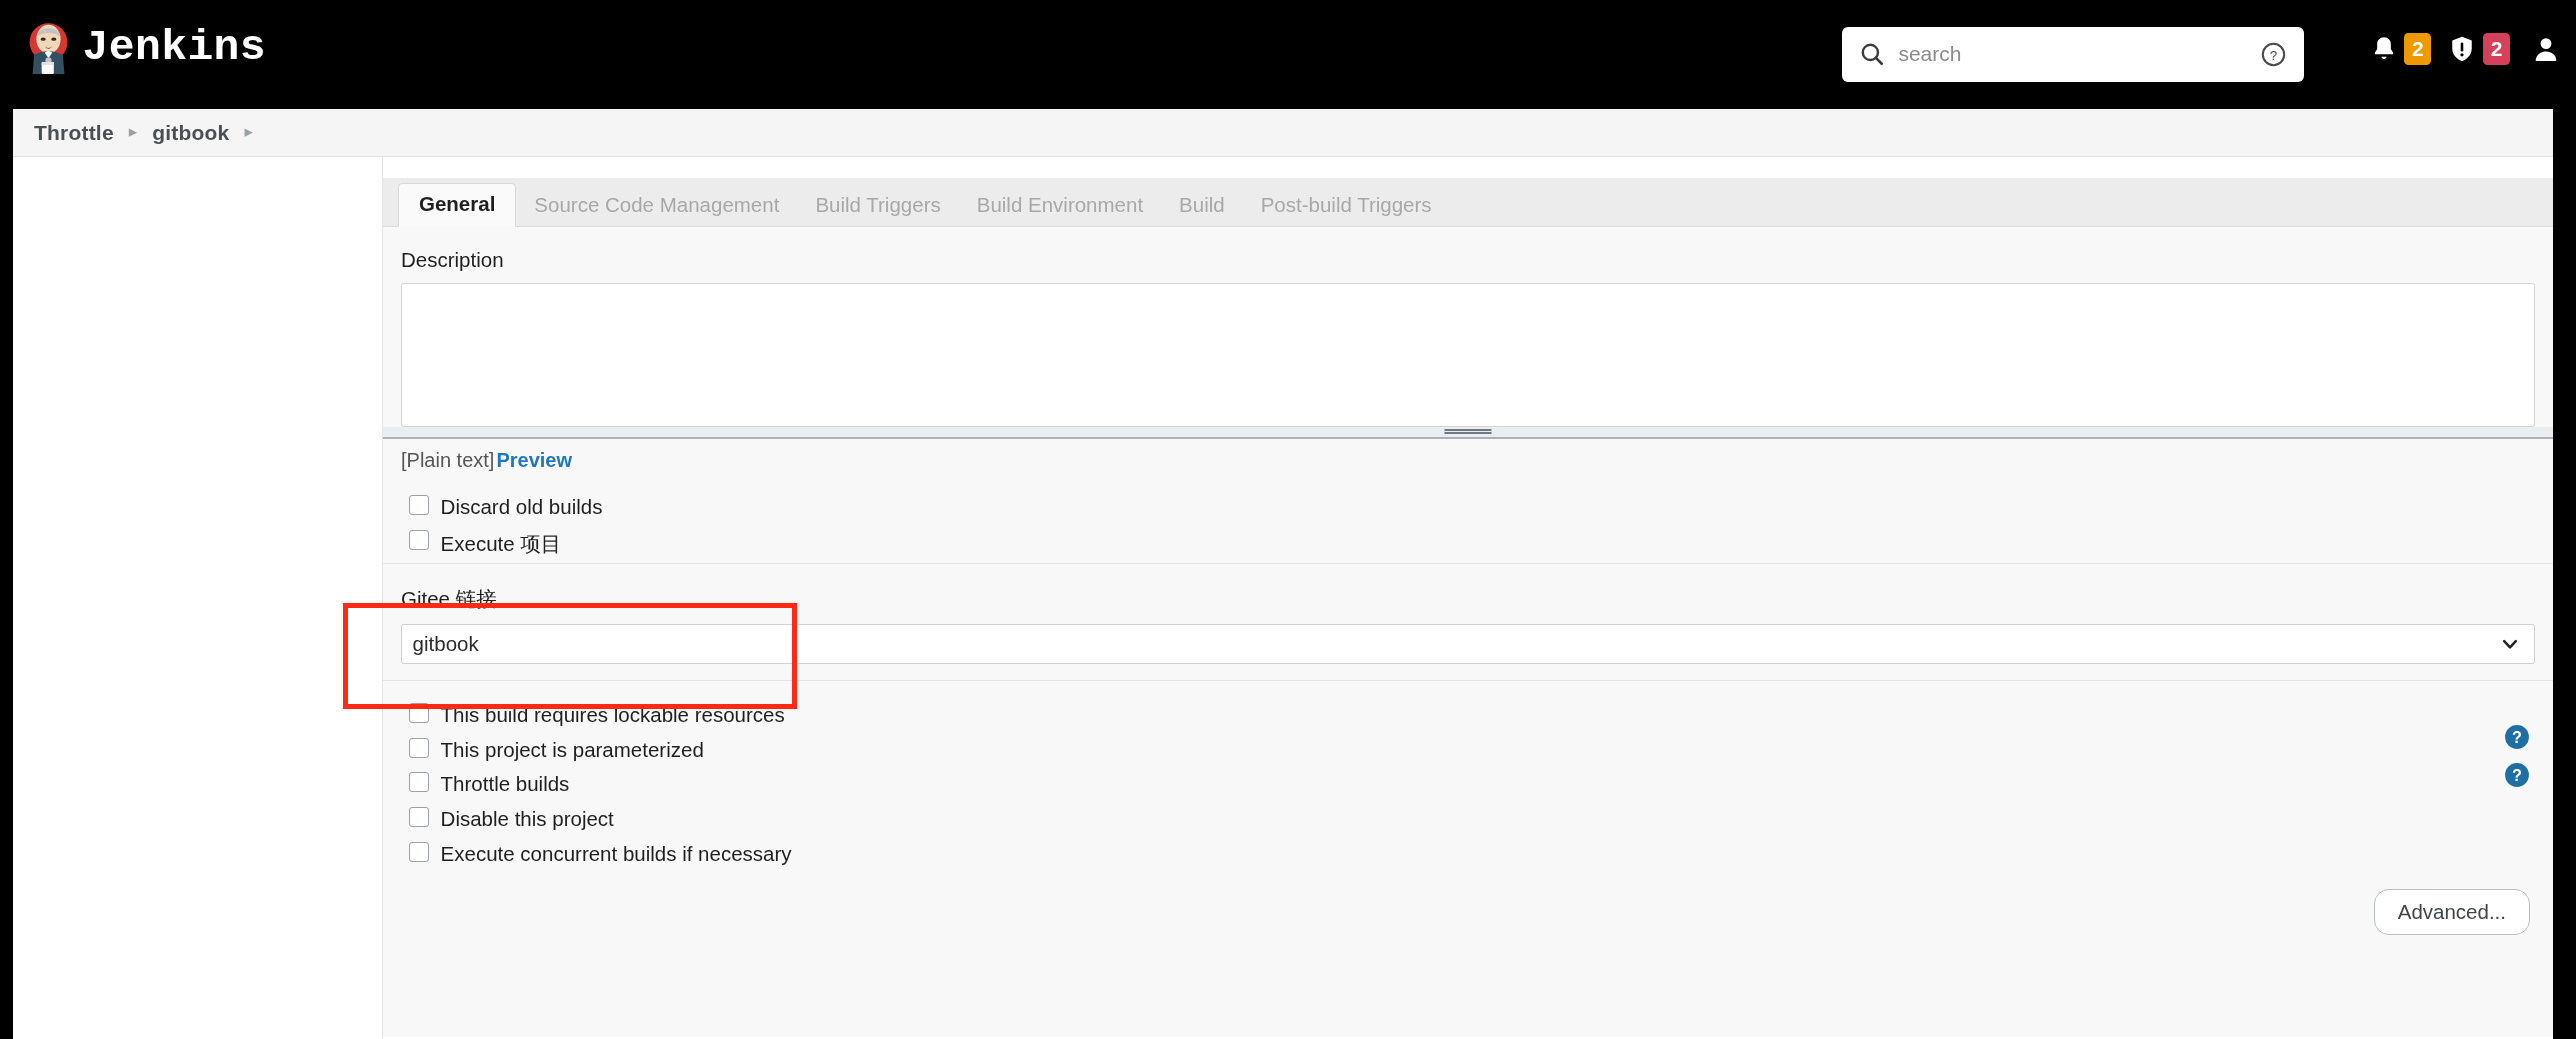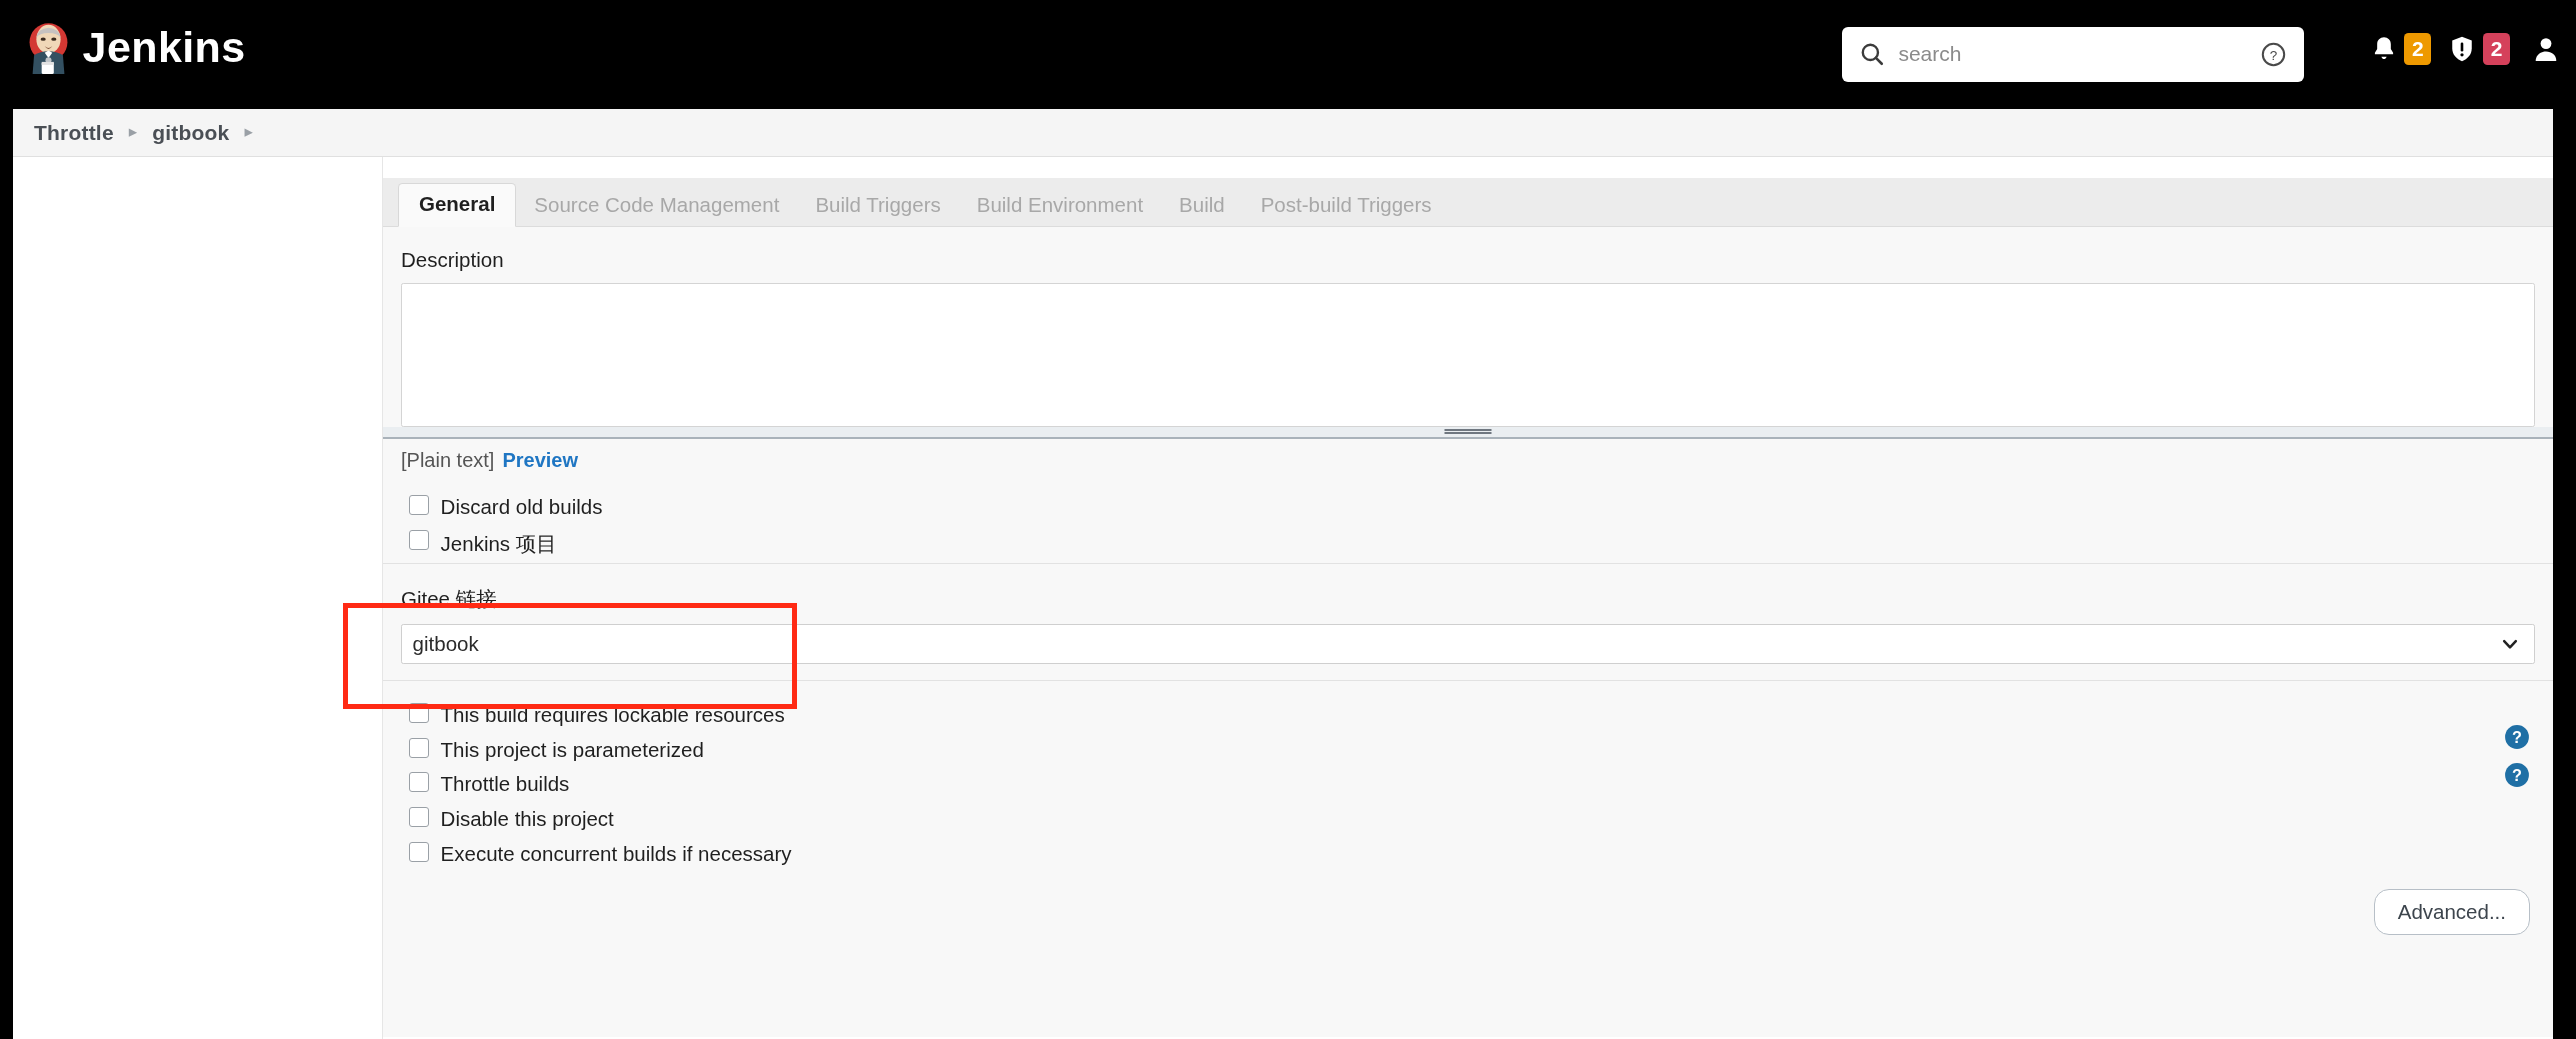--- a/index.html
+++ b/index.html
@@ -22,21 +22,21 @@
     position: absolute; left: 0; top: 0; width: 2540px; height: 109px;
     background: #000000;
   }
   .logo-wrap {
     position: absolute; left: 12px; top: 21px;
     display: flex; align-items: center; gap: 10.6px;
   }
   .logo-mark { width: 47px; height: 53px; display: block; }
   .logo-text {
     color: #ffffff;
-    font-family: Liberation Sans, sans-serif;
+    font-family: Liberation Mono, monospace;
     font-size: 43px; font-weight: bold; letter-spacing: 0.4px;
     line-height: 1;
   }
 
   .search-box {
     position: absolute; right: 249px; top: 26.6px;
     width: 462px; height: 55px;
     background: #ffffff; border-radius: 6px;
     display: flex; align-items: center; padding: 0 16.7px;
   }
@@ -143,21 +143,21 @@
   }
   .resize-grip {
     position: absolute; left: 50%; top: 2.3px; transform: translateX(-50%);
     width: 47px; height: 6px;
     background: repeating-linear-gradient(to bottom, #6f7780 0, #6f7780 1.5px, transparent 1.5px, transparent 3px);
   }
   .plaintext-line {
     font-size: 20px; color: #555; padding: 10.6px 0 0 0;
   }
   .plaintext-line .preview-link {
-    color: #1f76c3; font-weight: bold; margin-left: 8px; cursor: pointer;
+    color: #1f76c3; font-weight: bold; margin-left: 2px; cursor: pointer;
   }
 
   .check-row {
     display: flex; align-items: flex-start;
     padding: 5.3px 0 5.3px 7.6px;
   }
   .cbx {
     width: 20px; height: 20px;
     border: 1.5px solid #9aa0a6; border-radius: 3px;
     background: #fff; flex: 0 0 auto; margin-right: 12px;
@@ -315,21 +315,21 @@
               <span class="cbx"></span>
               <span class="cbx-label">Discard old builds</span>
             </div>
             <svg class="help" style="top:252px" viewBox="0 0 24 24">
               <circle cx="12" cy="12" r="11" fill="#1F6FA5"></circle>
               <text x="12" y="17.4" text-anchor="middle" font-family="Liberation Sans, sans-serif" font-weight="bold" font-size="15" fill="#ffffff">?</text>
             </svg>
 
             <div class="check-row">
               <span class="cbx"></span>
-              <span class="cbx-label">Jenkins 项目</span>
+              <span class="cbx-label">Execute 项目</span>
             </div>
             <svg class="help" style="top:290px" viewBox="0 0 24 24">
               <circle cx="12" cy="12" r="11" fill="#1F6FA5"></circle>
               <text x="12" y="17.4" text-anchor="middle" font-family="Liberation Sans, sans-serif" font-weight="bold" font-size="15" fill="#ffffff">?</text>
             </svg>
           </div>
 
           <div class="sep-line"></div>
           <div class="gitee-block">
             <div class="row">

